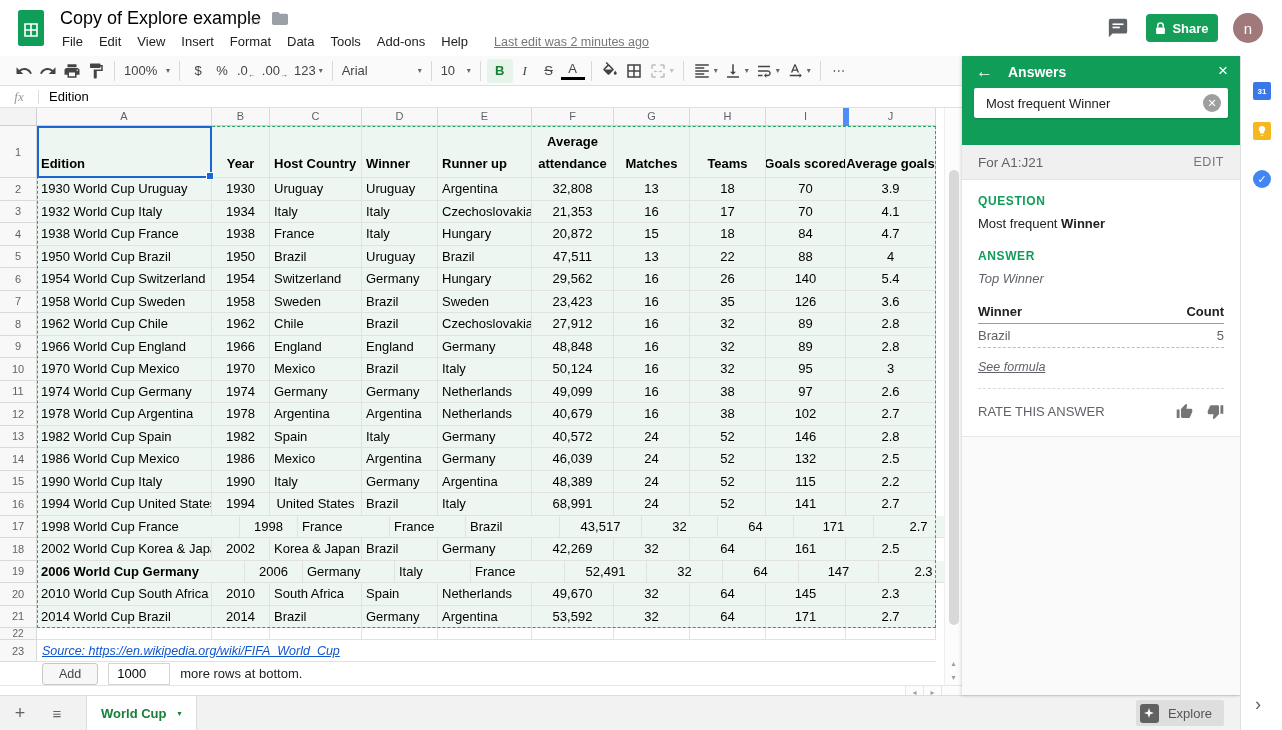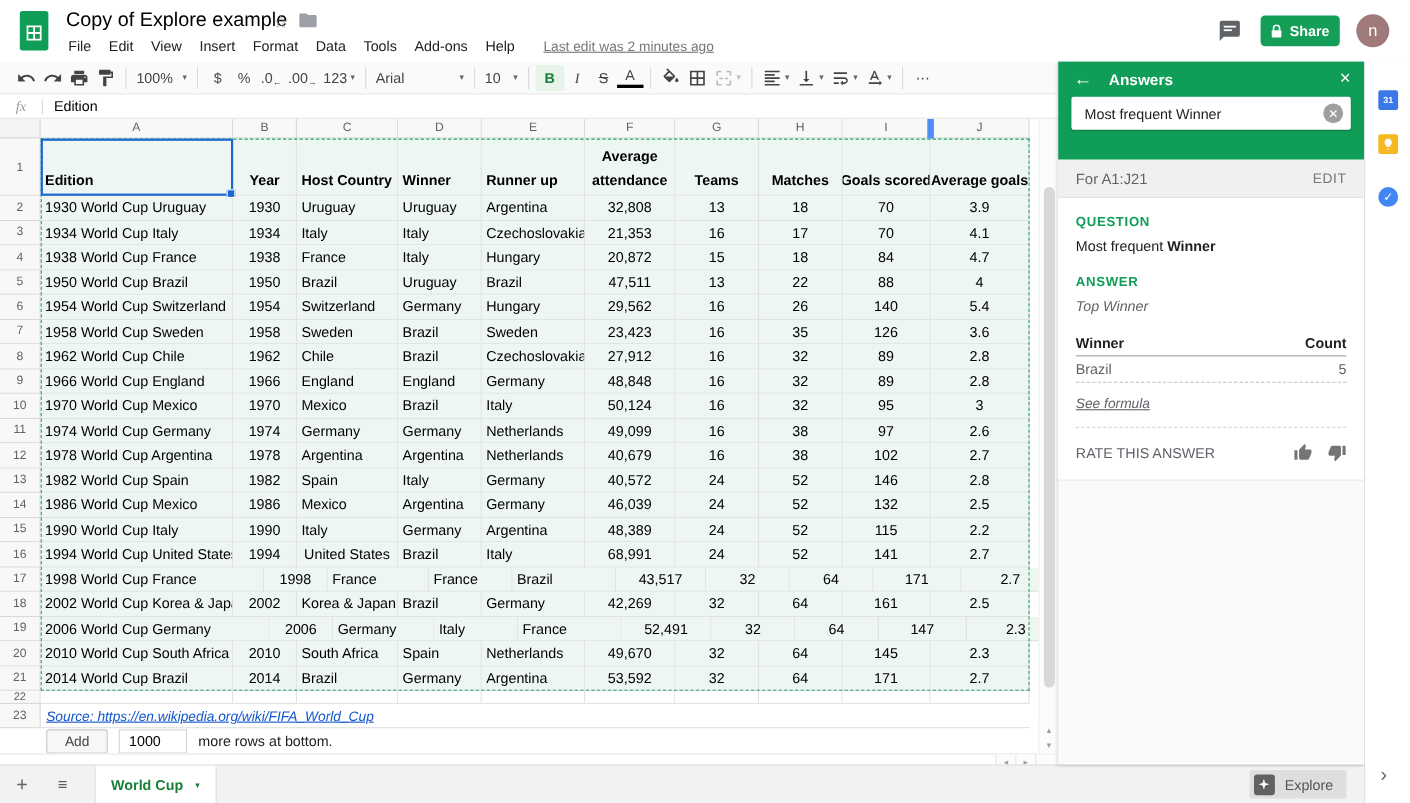--- a/index.html
+++ b/index.html
@@ -330,43 +330,43 @@
     </div>
   <div class="gr hrow">
     <div class="rownum">1</div>
     <div style="display:flex">
         <div class="c hc tint al" style="width: 175px;">Edition</div>
         <div class="c hc tint ac" style="width: 58px;">Year</div>
         <div class="c hc tint al" style="width: 92px;">Host Country</div>
         <div class="c hc tint al" style="width: 76px;">Winner</div>
         <div class="c hc tint al" style="width: 94px;">Runner up</div>
         <div class="c hc tint ac wrap" style="width: 82px;">Average attendance</div>
+        <div class="c hc tint ac" style="width: 76px;">Matches</div>
         <div class="c hc tint ac" style="width: 76px;">Teams</div>
-        <div class="c hc tint ac" style="width: 76px;">Matches</div>
         <div class="c hc tint ac" style="width: 80px;">Goals scored</div>
         <div class="c hc tint ac" style="width: 90px;">Average goals</div>
       </div>
   </div>
   <div>
       <div class="gr">
         <div class="rownum">2</div>
         <div class="c tint al" style="width: 175px;">1930 World Cup Uruguay</div>
         <div class="c tint ac" style="width: 58px;">1930</div>
         <div class="c tint al" style="width: 92px;">Uruguay</div>
         <div class="c tint al" style="width: 76px;">Uruguay</div>
         <div class="c tint al" style="width: 94px;">Argentina</div>
         <div class="c tint ac" style="width: 82px;">32,808</div>
         <div class="c tint ac" style="width: 76px;">13</div>
         <div class="c tint ac" style="width: 76px;">18</div>
         <div class="c tint ac" style="width: 80px;">70</div>
         <div class="c tint ac" style="width: 90px;">3.9</div>
       </div>
       <div class="gr">
         <div class="rownum">3</div>
-        <div class="c tint al" style="width: 175px;">1934 World Cup Italy</div>
+        <div class="c tint al" style="width: 175px;">1932 World Cup Italy</div>
         <div class="c tint ac" style="width: 58px;">1934</div>
         <div class="c tint al" style="width: 92px;">Italy</div>
         <div class="c tint al" style="width: 76px;">Italy</div>
         <div class="c tint al" style="width: 94px;">Czechoslovakia</div>
         <div class="c tint ac" style="width: 82px;">21,353</div>
         <div class="c tint ac" style="width: 76px;">16</div>
         <div class="c tint ac" style="width: 76px;">17</div>
         <div class="c tint ac" style="width: 80px;">70</div>
         <div class="c tint ac" style="width: 90px;">4.1</div>
       </div>
@@ -560,21 +560,21 @@
         <div class="c tint al" style="width: 76px;">Brazil</div>
         <div class="c tint al" style="width: 94px;">Germany</div>
         <div class="c tint ac" style="width: 82px;">42,269</div>
         <div class="c tint ac" style="width: 76px;">32</div>
         <div class="c tint ac" style="width: 76px;">64</div>
         <div class="c tint ac" style="width: 80px;">161</div>
         <div class="c tint ac" style="width: 90px;">2.5</div>
       </div>
       <div class="gr">
         <div class="rownum">19</div>
-        <div class="c tint al" style="width: 208px;">2006 World Cup Germany</div>
+        <div class="c tint al" style="width: 208px; font-weight: bold;">2006 World Cup Germany</div>
         <div class="c tint ac" style="width: 58px;">2006</div>
         <div class="c tint al" style="width: 92px;">Germany</div>
         <div class="c tint al" style="width: 76px;">Italy</div>
         <div class="c tint al" style="width: 94px;">France</div>
         <div class="c tint ac" style="width: 82px;">52,491</div>
         <div class="c tint ac" style="width: 76px;">32</div>
         <div class="c tint ac" style="width: 76px;">64</div>
         <div class="c tint ac" style="width: 80px;">147</div>
         <div class="c tint ac" style="width: 90px;">2.3</div>
       </div>

